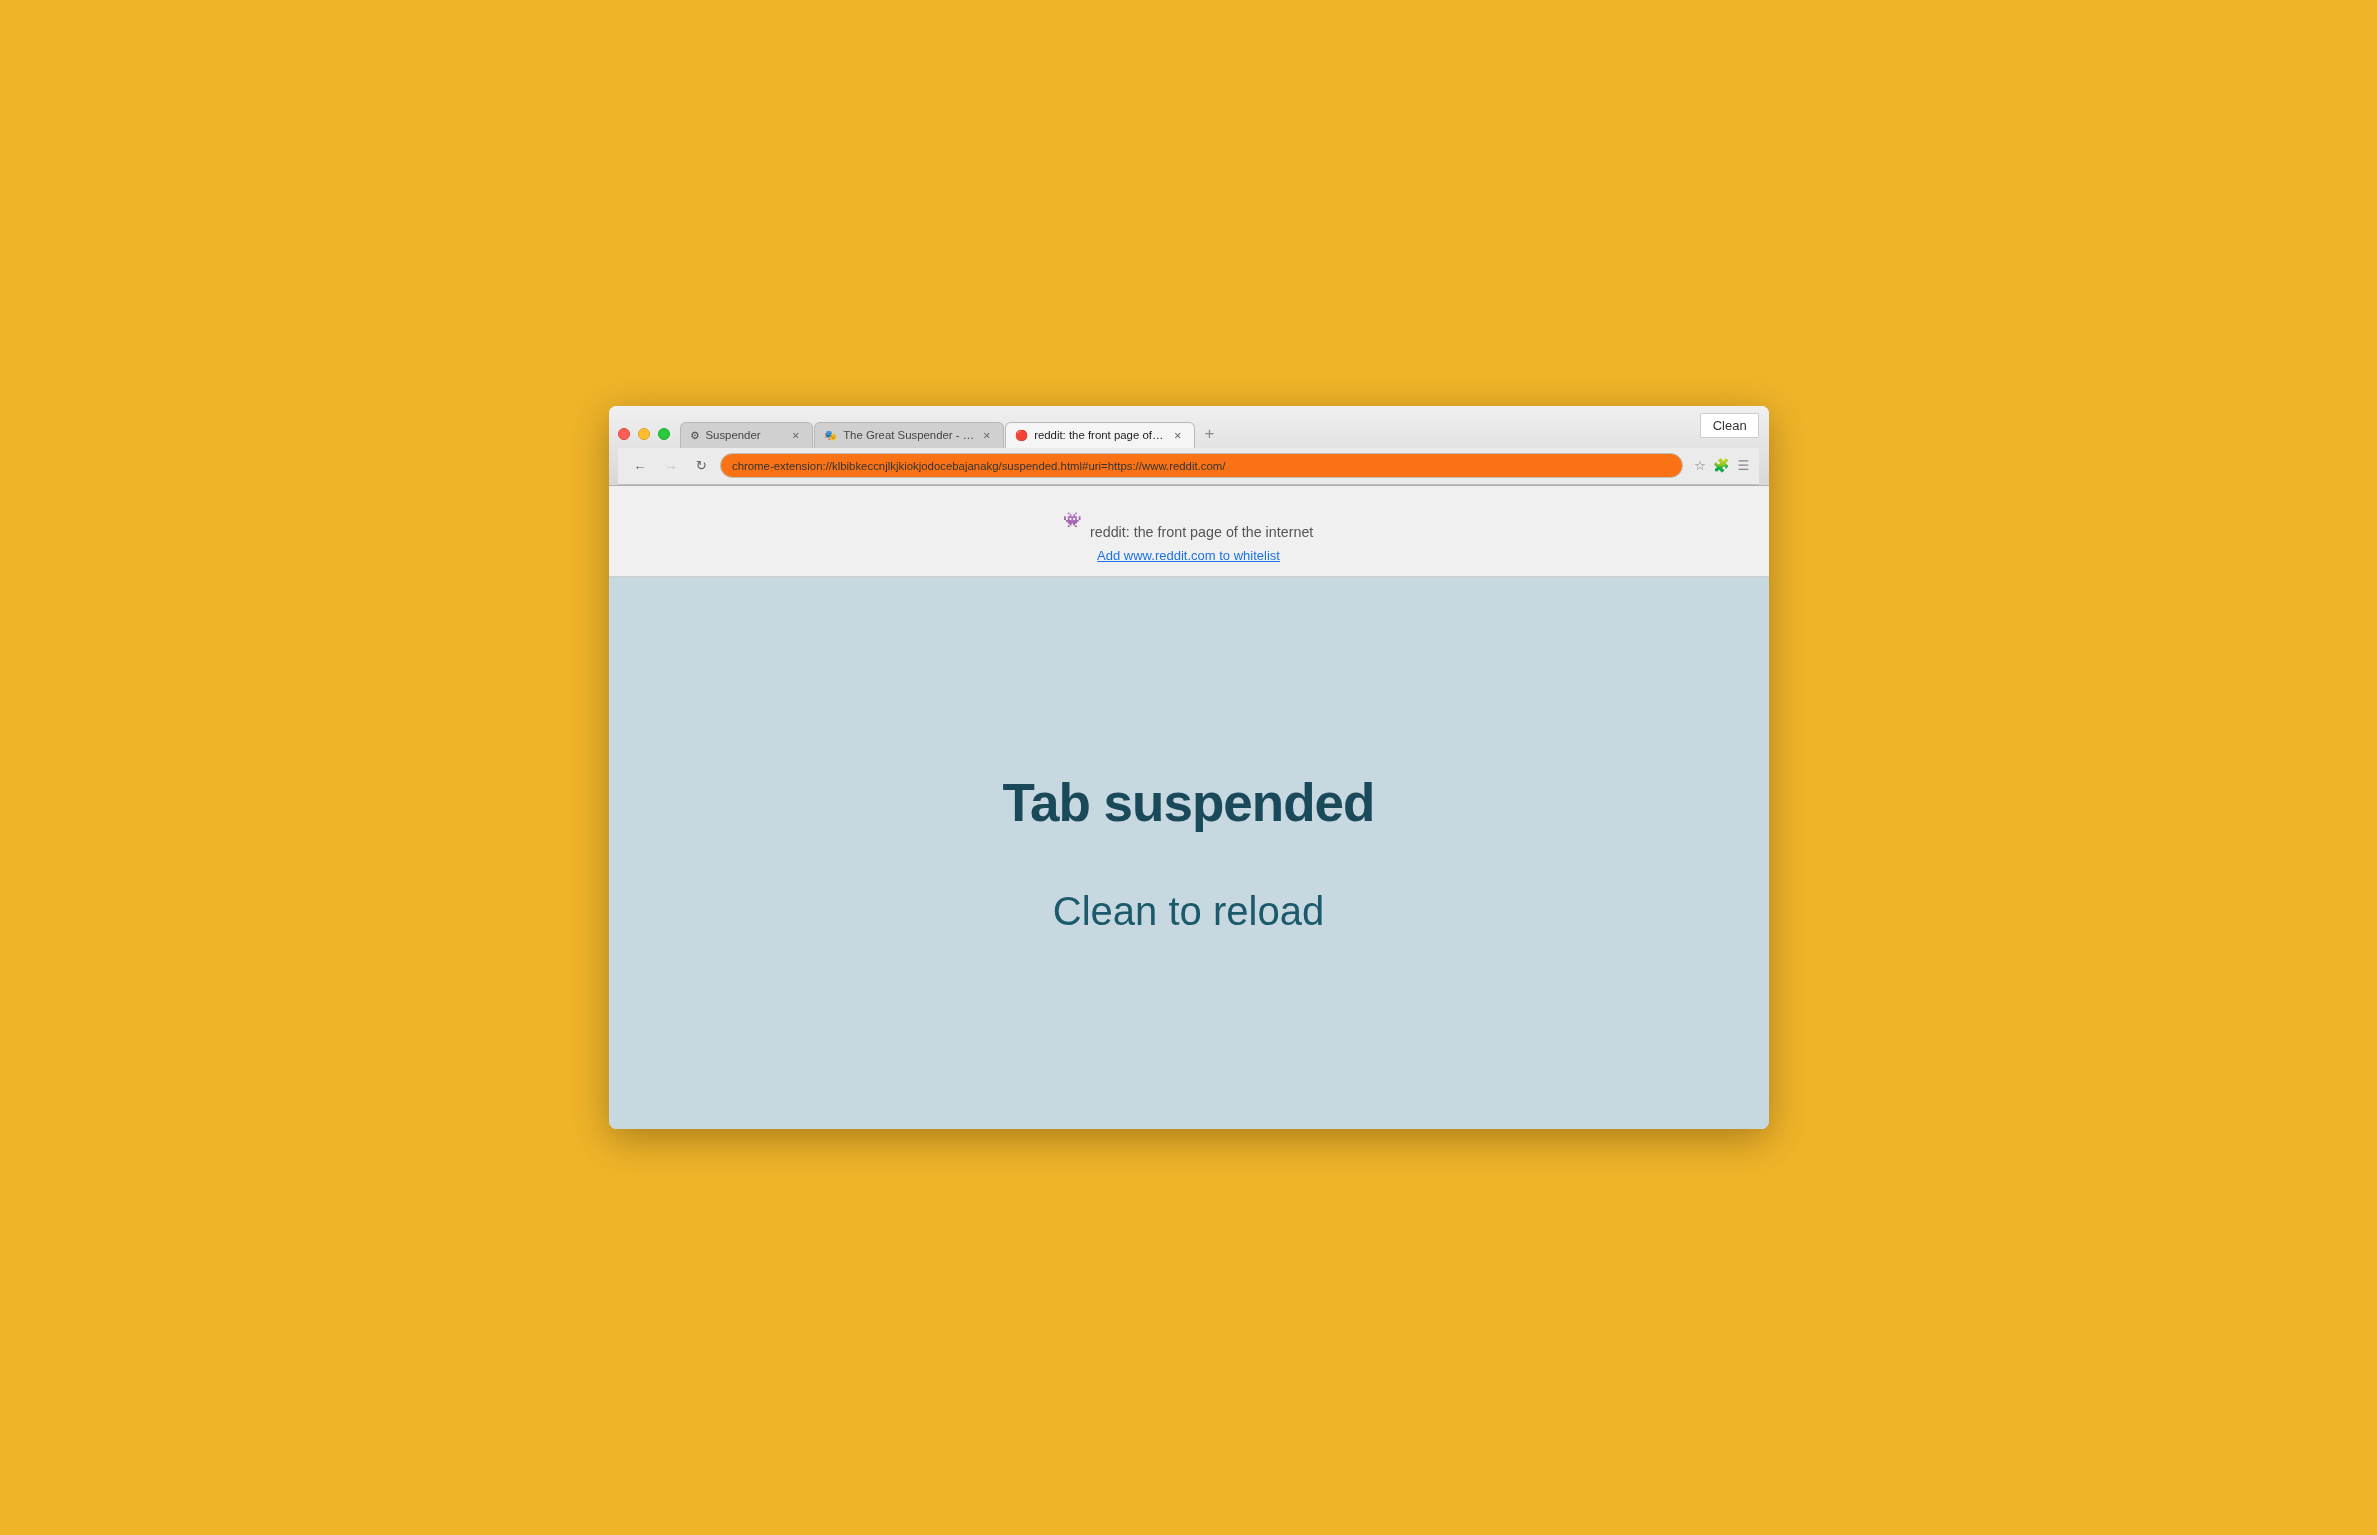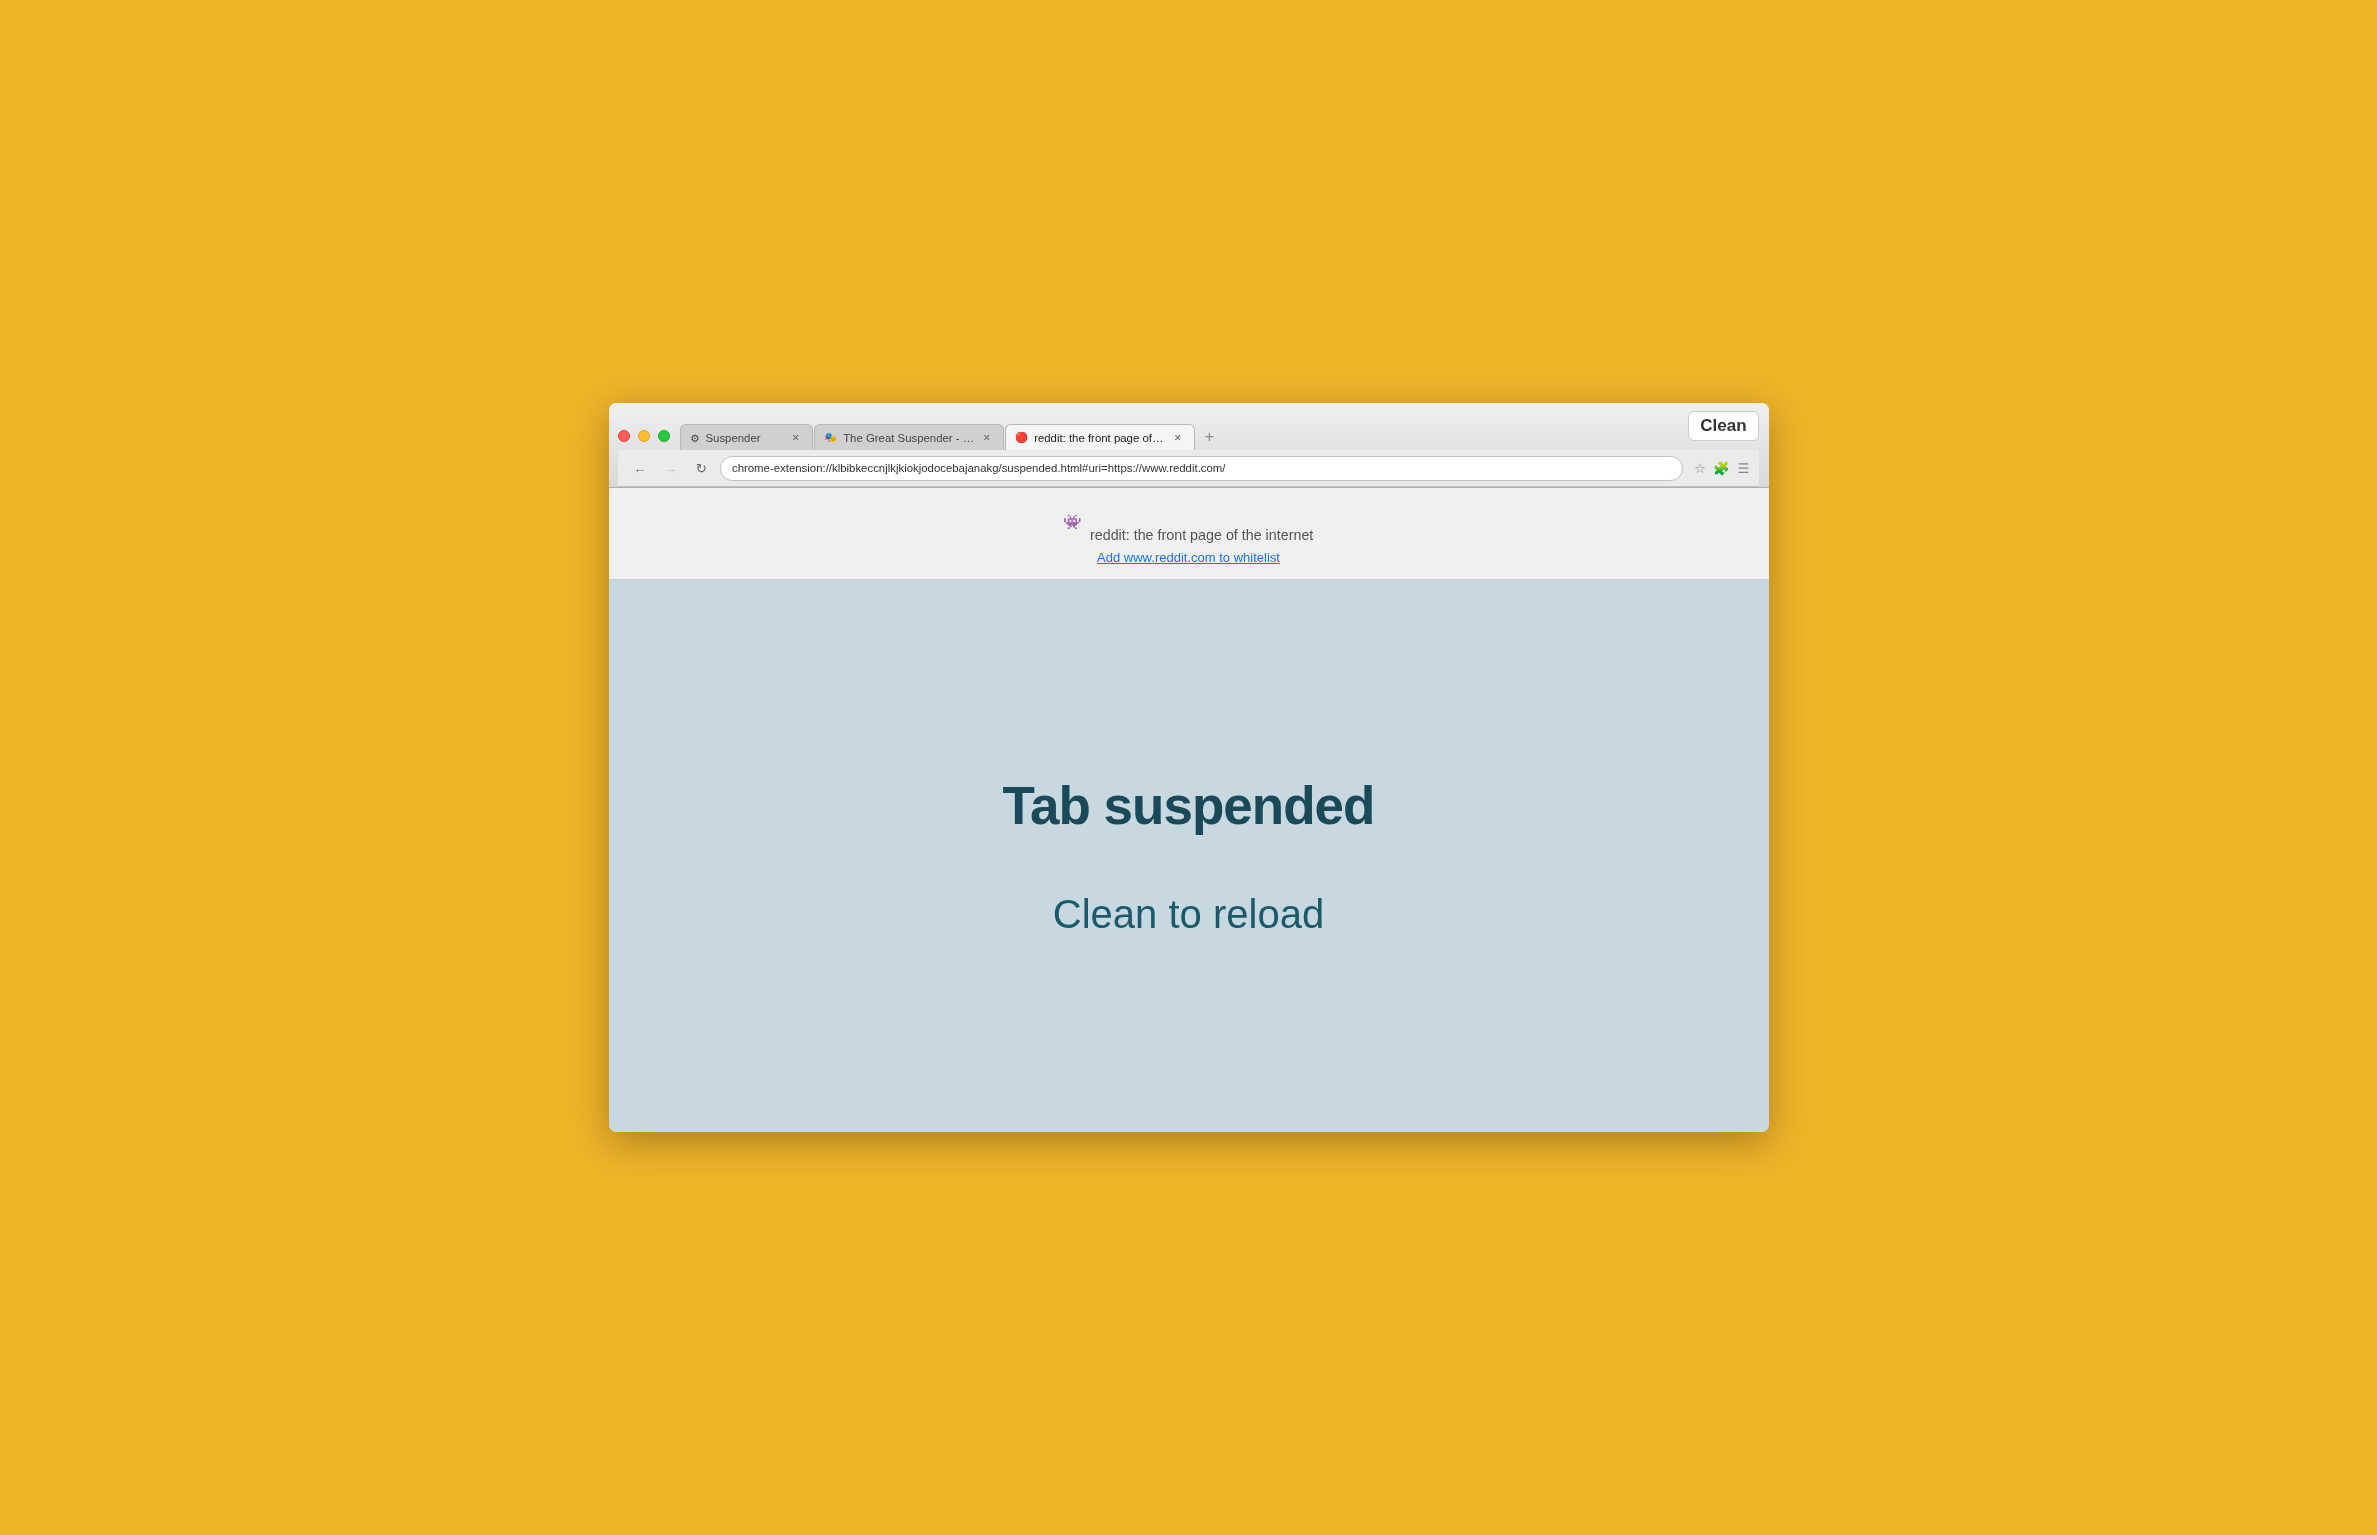--- a/index.html
+++ b/index.html
@@ -124,26 +124,25 @@
       color: #888;
       cursor: pointer;
       margin-bottom: 0;
     }
 
     .clean-button {
       margin-left: auto;
       padding: 3.8px 11.4px;
       background: white;
       border: 1px solid #ccc;
-      border-radius: 6px;
-      font-size: 17px;
+      border-radius: 1px;
+      font-size: 13px;
       cursor: pointer;
       color: #333;
       margin-bottom: 5.7px;
-      font-weight: bold;
     }
 
     .title-bar-right {
       display: flex;
       align-items: flex-end;
       margin-left: auto;
       padding-bottom: 3.8px;
     }
 
     
@@ -167,21 +166,21 @@
       font-size: 13.3px;
       border-radius: 50%;
       background: none;
       border: none;
     }
     .nav-button.disabled { color: #bbb; cursor: default; }
 
     .address-field {
       flex: 1;
       height: 25px;
-      background: #ffffff;
+      background: #f97316;
       border: 1px solid #c0c0c0;
       border-radius: 12.4px;
       padding: 0 11.4px;
       font-size: 11.4px;
       color: #333;
       display: flex;
       align-items: center;
     }
 
     .address-text {

